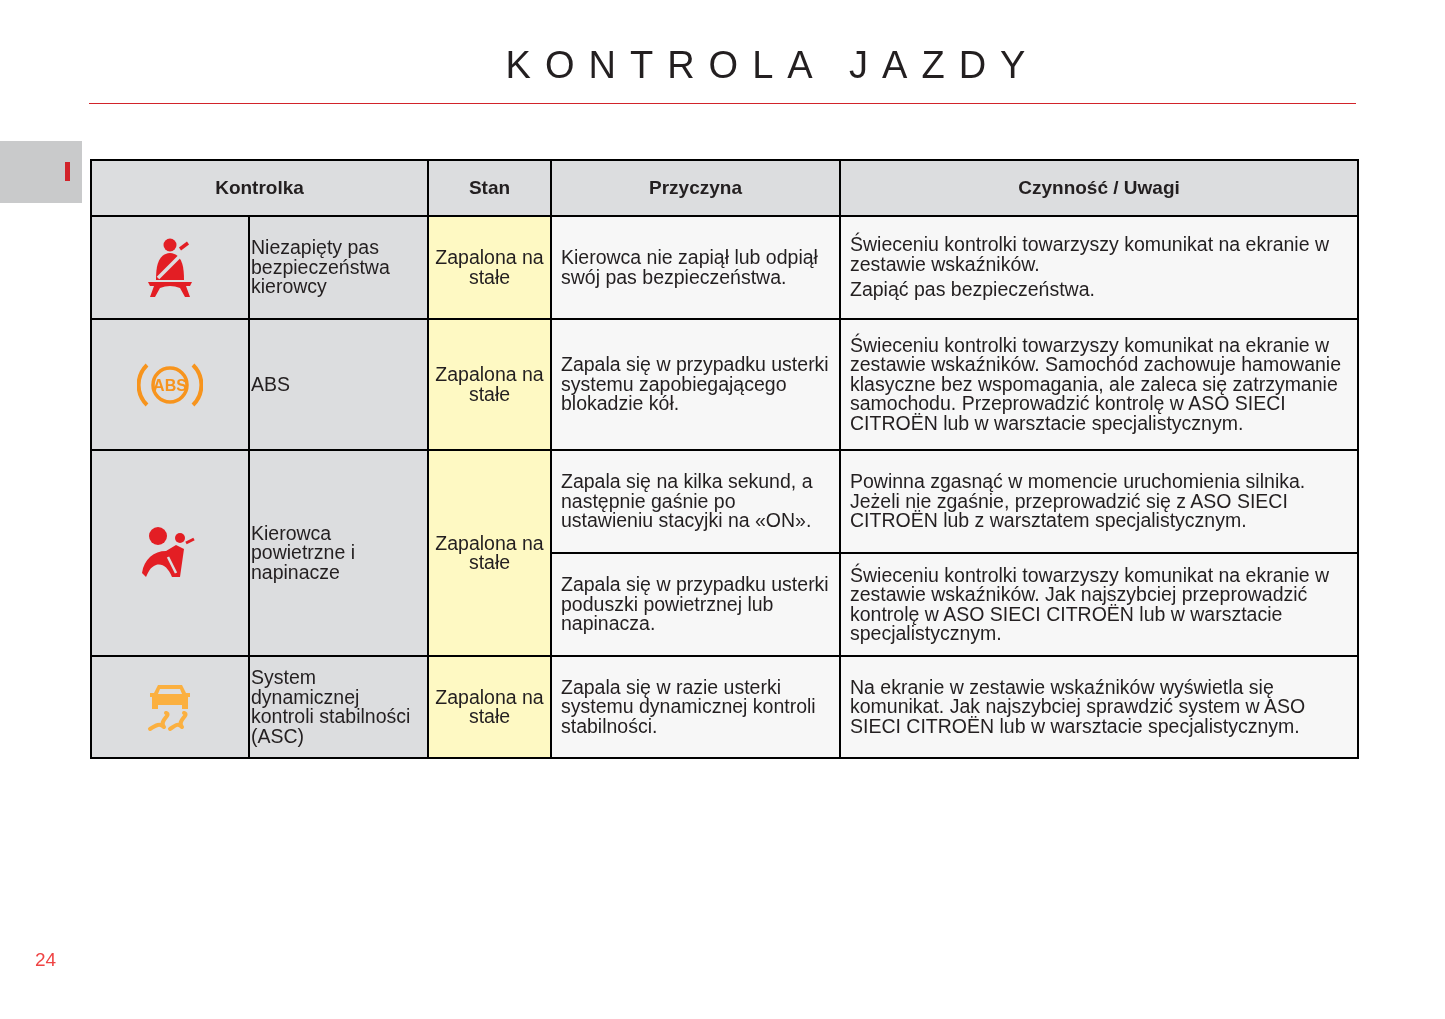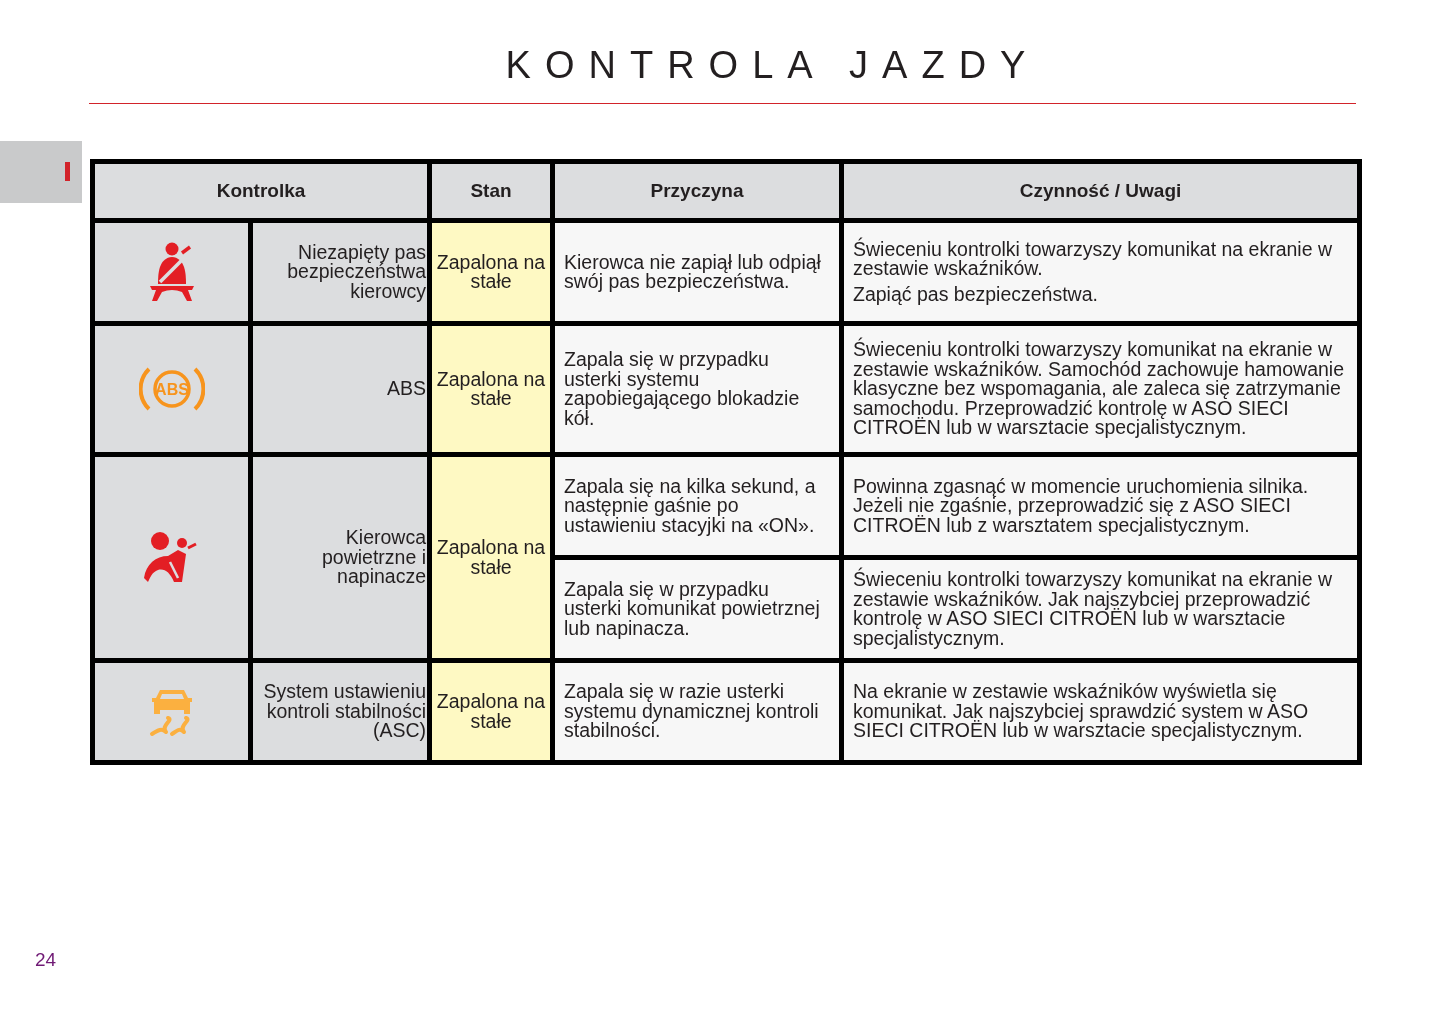--- a/index.html
+++ b/index.html
@@ -5,29 +5,29 @@
   html, body { margin:0; padding:0; background:#ffffff; }
   body { width:1445px; height:1019px; position:relative; overflow:hidden;
          font-family:"Liberation Sans", sans-serif; color:#231f20; }
   .title { position:absolute; left:0; width:1545px; top:44px; text-align:center;
            font-size:38px; letter-spacing:14px; color:#231f20; font-weight:normal; }
   .title-rule { position:absolute; left:89px; top:103px; width:1267px; height:1px; background:#d2232a; }
   .chapter-tab { position:absolute; left:0; top:141px; width:82px; height:62px; background:#c9cacb; }
   .chapter-tab .mark { position:absolute; left:65px; top:21px; width:5px; height:19px; background:#d2232a; }
   table.main { position:absolute; left:90px; top:159px; width:1267px; border-collapse:collapse;
                table-layout:fixed; font-size:19.5px; line-height:19.5px; }
-  table.main td, table.main th { border:5px solid #000000; vertical-align:middle;margin-top:8px; }
+  table.main td, table.main th { border:2px solid #000000; vertical-align:middle;margin-top:8px; }
   table.main th { background:#dcdddf; height:52px; font-weight:bold; font-size:19px; }
-  td.icon-cell, td.name-cell { background:#dcdddf; text-align:right; }
+  td.icon-cell, td.name-cell { background:#dcdddf; text-align:left; }
   td.stan-cell { background:#fef9c3; text-align:center; }
   td.text-cell { background:#f7f7f7; text-align:left; padding:0 9px; }
   .p { margin:0; }
   .p + .p { margin-top:6px; }
   svg { display:block; margin:0 auto; }
-  .page-num { position:absolute; left:35px; top:949px; font-size:19px; color:#701a75; }
+  .page-num { position:absolute; left:35px; top:949px; font-size:19px; color:#ef4444; }
 </style>
 </head>
 <body>
 
 <div class="title">KONTROLA JAZDY</div>
 <div class="title-rule"></div>
 
 <div class="chapter-tab">
   <div class="mark"></div>
 </div>
@@ -98,36 +98,36 @@
           <path d="M26 30 L34 46" stroke="#dcdddf" stroke-width="2.5"></path>
         </svg>
       </span>
     </td>
     <td class="name-cell" rowspan="2">Kierowca powietrzne i napinacze</td>
     <td class="stan-cell" rowspan="2">Zapalona na stałe</td>
     <td class="text-cell">Zapala się na kilka sekund, a następnie gaśnie po ustawieniu stacyjki na «ON».</td>
     <td class="text-cell">Powinna zgasnąć w momencie uruchomienia silnika. Jeżeli nie zgaśnie, przeprowadzić się z ASO SIECI CITROËN lub z warsztatem specjalistycznym.</td>
   </tr>
   <tr style="height:103px">
-    <td class="text-cell">Zapala się w przypadku usterki komunikat powietrznej lub napinacza.</td>
+    <td class="text-cell">Zapala się w przypadku usterki poduszki powietrznej lub napinacza.</td>
     <td class="text-cell">Świeceniu kontrolki towarzyszy komunikat na ekranie w zestawie wskaźników. Jak najszybciej przeprowadzić kontrolę w ASO SIECI CITROËN lub w warsztacie specjalistycznym.</td>
   </tr>
 
   <tr style="height:102px">
     <td class="icon-cell">
       <span>
         <svg width="48" height="52" viewBox="0 0 48 52">
           <path d="M12 4 L36 4 L40 12 L44 12 L44 16 L42 16 L42 28 L36 28 L36 24 L12 24 L12 28 L6 28 L6 16 L4 16 L4 12 L8 12 Z" fill="#fbb040"></path>
           <path d="M14 8 L34 8 L36 13 L12 13 Z" fill="#dcdddf"></path>
           <path d="M20 32 C26 34 12 40 18 46 M4 48 C10 44 14 42 18 46" fill="none" stroke="#fbb040" stroke-width="4" stroke-linecap="round"></path>
           <path d="M38 32 C44 34 30 40 36 46 M24 48 C30 44 32 42 36 46" fill="none" stroke="#fbb040" stroke-width="4" stroke-linecap="round"></path>
         </svg>
       </span>
     </td>
-    <td class="name-cell">System ustawieniu kontroli stabilności (ASC)</td>
+    <td class="name-cell">System dynamicznej kontroli stabilności (ASC)</td>
     <td class="stan-cell">Zapalona na stałe</td>
     <td class="text-cell">Zapala się w razie usterki systemu dynamicznej kontroli stabilności.</td>
     <td class="text-cell">Na ekranie w zestawie wskaźników wyświetla się komunikat. Jak najszybciej sprawdzić system w ASO SIECI CITROËN lub w warsztacie specjalistycznym.</td>
   </tr>
 </tbody>
   </table>
 
 <div class="page-num">24</div>
 
 </body></html>

